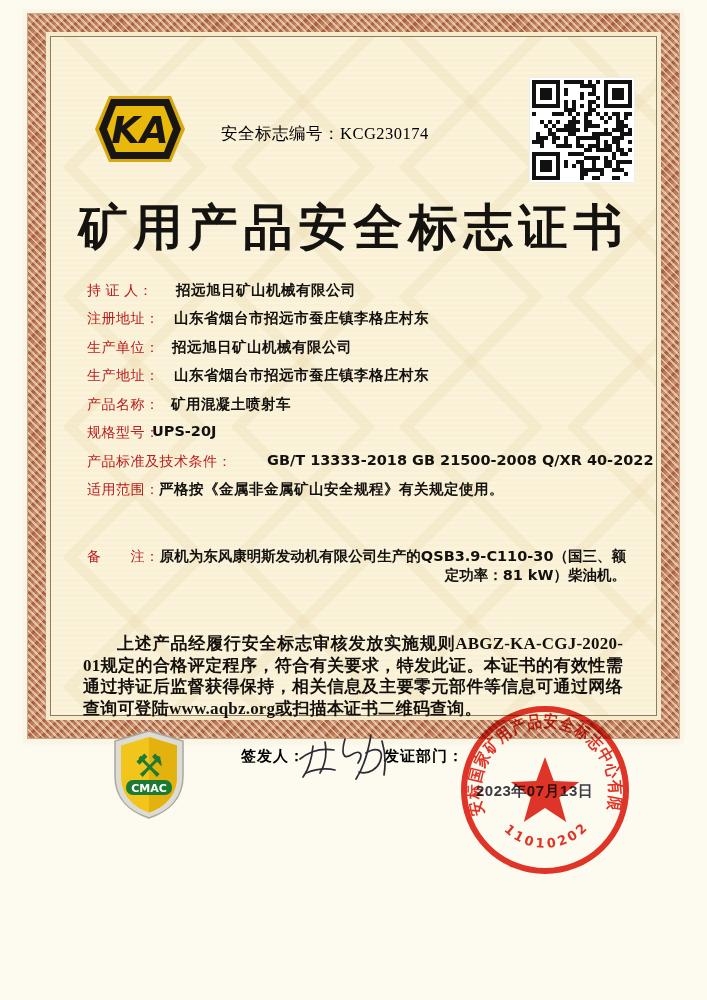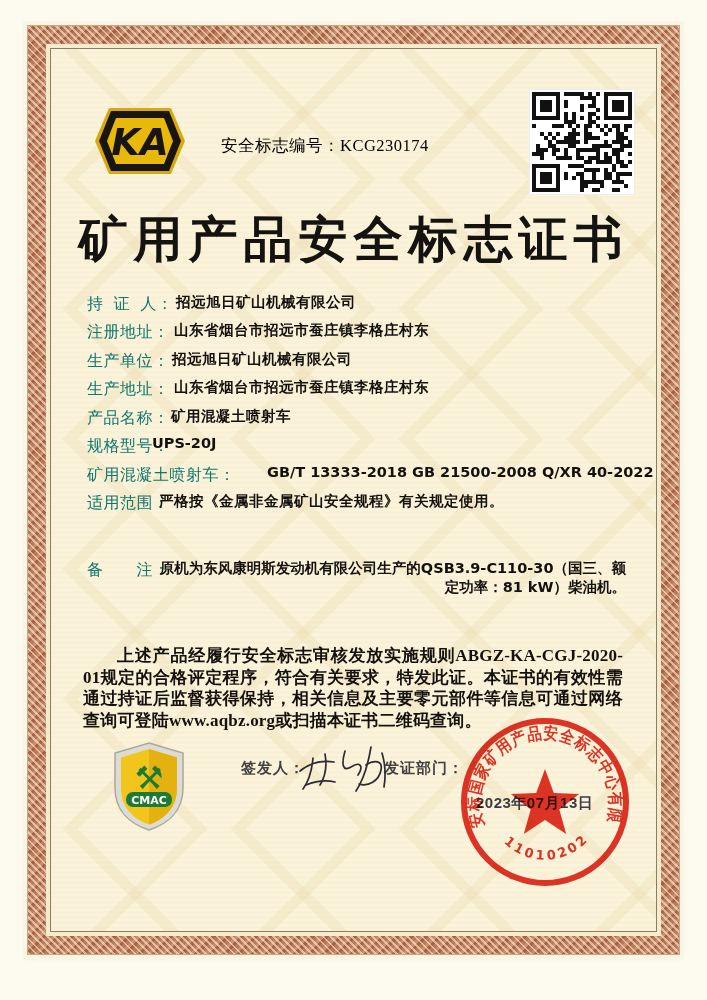--- a/index.html
+++ b/index.html
@@ -3,21 +3,21 @@
 <meta charset="utf-8">
 <style>
   html,body{margin:0;padding:0;}
   body{
     width:707px;height:1000px;position:relative;overflow:hidden;
     background:#fdfaf0;
     font-family:"Liberation Serif","DejaVu Serif",serif;
   }
   
   .sheet{
-    position:absolute;left:28px;top:26px;width:651px;height:928px;
+    position:absolute;left:28px;top:14px;width:651px;height:724px;
     background:
       repeating-linear-gradient(45deg, rgba(255,246,230,.55) 0 2px, rgba(176,105,78,0) 2px 5px),
       repeating-linear-gradient(-45deg, #a9613f 0 3px, #c98f6e 3px 6px, #b97a55 6px 10px),
       #b0694e;
     box-shadow:0 0 0 1px #c9a98e, 0 0 0 5px #fbf6e4, 0 2px 6px rgba(120,90,60,.25);
   }
   .inner{
     position:absolute;left:22px;top:22px;right:22px;bottom:22px;
     background:#faf2d8;
     border:1.5px solid #8d7c62;
@@ -40,43 +40,43 @@
   .certno .num{font-family:"Liberation Serif",serif;}
   .qr{left:479px;top:41px;width:104px;height:104px;background:#fff;padding:0;box-shadow:0 0 0 1px #eee;}
   
   .title{
     left:0;top:158px;width:100%;text-align:center;
     font-size:49px;font-weight:900;color:#151310;letter-spacing:6px;
     font-family:"Liberation Serif","DejaVu Serif",serif;white-space:nowrap;
   }
   
   .row{left:0;width:100%;height:22px;}
-  .lab{position:absolute;left:36px;top:0;font-size:16px;color:#0f766e;
-       font-family:Liberation Mono, monospace;font-weight:500;
+  .lab{position:absolute;left:36px;top:0;font-size:14px;color:#b91c1c;
+       font-family:Liberation Serif, serif;font-weight:500;
        letter-spacing:.5px;white-space:nowrap;}
   .val{position:absolute;top:-1px;font-size:14.5px;color:#13110e;font-weight:600;
        font-family:Liberation Mono, monospace;white-space:nowrap;letter-spacing:.5px;}
   .val.alnum{font-family:"DejaVu Sans","Liberation Sans",sans-serif;font-weight:700;letter-spacing:0;}
   .r1{top:245px;} .r2{top:273px;} .r3{top:302px;} .r4{top:330px;}
   .r5{top:359px;} .r6{top:387px;} .r7{top:416px;} .r8{top:444px;}
   .rowdates{top:478px;}
   .rowremark{top:511px;height:48px;text-align:right;}
   .rowremark .val{white-space:normal;width:470px;line-height:19px;
        font-family:"DejaVu Sans","Liberation Sans",sans-serif;font-weight:700;letter-spacing:0;}
   
   .statement{
     left:32px;top:596px;width:540px;
     font-size:17px;line-height:21.5px;font-weight:700;color:#14110d;
     font-family:Liberation Serif, serif;
     text-align:justify;text-indent:2em;letter-spacing:.2px;
   }
   
   .cmac{left:61px;top:692px;width:74px;height:91px;}
   .signer-label,.dept-label{
-    font-size:15px;color:#404040;font-family:"Liberation Sans","DejaVu Sans",sans-serif;
+    font-size:15px;color:#000000;font-family:"Liberation Sans","DejaVu Sans",sans-serif;
     font-weight:600;letter-spacing:1px;white-space:nowrap;}
   .signer-label{left:190px;top:710px;}
   .dept-label{left:333px;top:710px;}
   .signature{left:243px;top:692px;width:98px;height:62px;z-index:3;}
   .stampdate{left:425px;top:745px;font-size:15px;font-weight:600;color:#3b3b44;
     font-family:"Liberation Sans","DejaVu Sans",sans-serif;letter-spacing:.5px;z-index:1;white-space:nowrap;}
   .seal{left:407px;top:666px;width:174px;height:174px;z-index:2;mix-blend-mode:multiply;opacity:.95;}
 </style>
 </head>
 <body>
@@ -414,21 +414,21 @@
     </div>
     <div class="row r5">
       <span class="lab">产品名称：</span>
       <span class="val" style="left:120px">矿用混凝土喷射车</span>
     </div>
     <div class="row r6">
       <span class="lab">规格型号：</span>
       <span class="val alnum" style="left:101px">UPS-20J</span>
     </div>
     <div class="row r7">
-      <span class="lab">矿用混凝土喷射车：</span>
+      <span class="lab">产品标准及技术条件：</span>
       <span class="val alnum" style="left:216px">GB/T 13333-2018 GB 21500-2008 Q/XR 40-2022</span>
     </div>
     <div class="row r8">
       <span class="lab">适用范围：</span>
       <span class="val" style="left:108px">严格按《金属非金属矿山安全规程》有关规定使用。</span>
     </div>
 
 
     <div class="row rowremark">
       <span class="lab">备　　注：</span>

